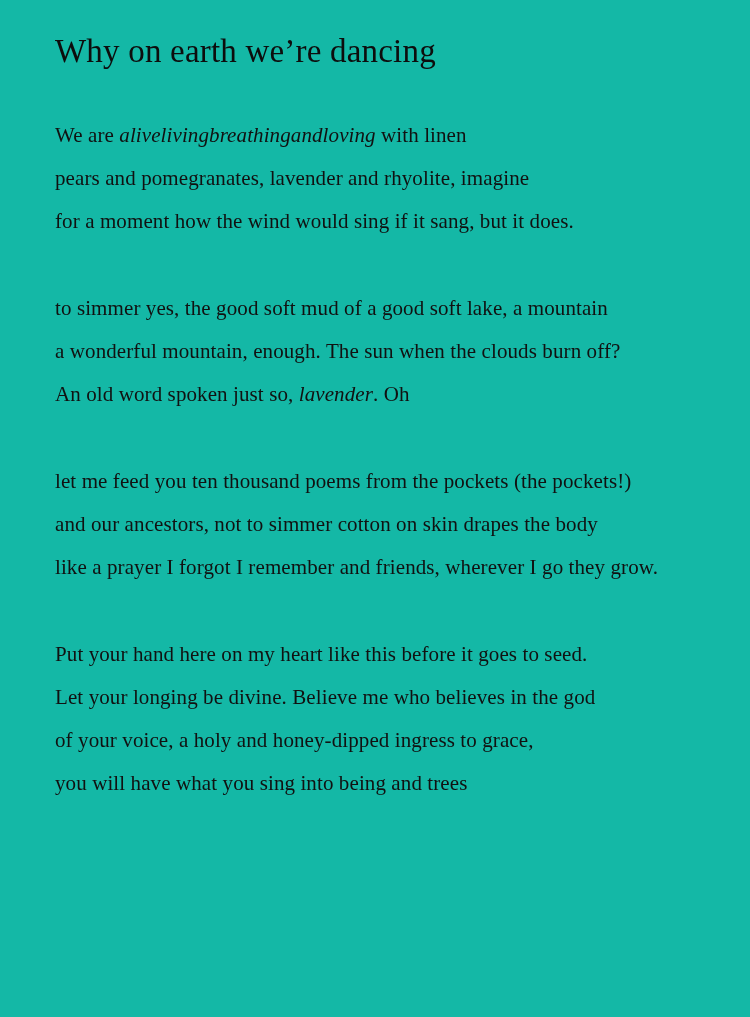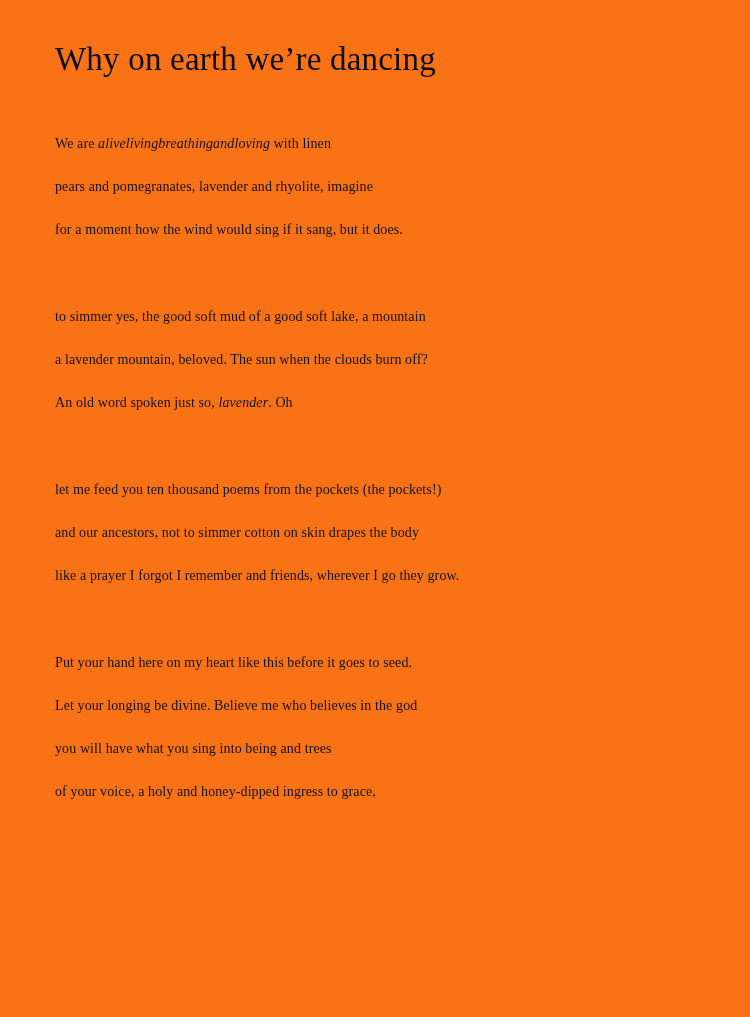--- a/index.html
+++ b/index.html
@@ -4,40 +4,40 @@
 <style>
   html, body {
     margin: 0;
     padding: 0;
     background: #ffffff;
   }
   .page {
     width: 750px;
     height: 1017px;
     box-sizing: border-box;
-    background: #f97316;
-    padding: 40px 55px 0 55px;
+    background: #14b8a6;
+    padding: 32px 55px 0 55px;
     font-family: "Liberation Serif", "DejaVu Serif", serif;
     color: #111111;
     overflow: hidden;
   }
   .poem-title {
     font-size: 33px;
     font-weight: 500;
     letter-spacing: 0.2px;
     margin: 0 0 42px 0;
     line-height: 1.2;
     color: #0d0d0d;
   }
   .poem .stanza {
     margin: 0 0 44px 0;
     padding: 0;
   }
   .poem .line {
-    font-size: 14px;
+    font-size: 21px;
     line-height: 43px;
     white-space: nowrap;
     letter-spacing: 0.1px;
   }
   .poem em {
     font-style: italic;
   }
 </style>
 </head>
 <body>
@@ -45,28 +45,28 @@
 <div class="page">
   <h1 class="poem-title">Why on earth we’re dancing</h1>
   <div class="poem">
       <div class="stanza">
         <div class="line"><span>We are </span><em>alivelivingbreathingandloving</em><span> with linen</span></div>
         <div class="line"><span>pears and pomegranates, lavender and rhyolite, imagine</span></div>
         <div class="line"><span>for a moment how the wind would sing if it sang, but it does.</span></div>
       </div>
       <div class="stanza">
         <div class="line"><span>to simmer yes, the good soft mud of a good soft lake, a mountain</span></div>
-        <div class="line"><span>a lavender mountain, beloved. The sun when the clouds burn off?</span></div>
+        <div class="line"><span>a wonderful mountain, enough. The sun when the clouds burn off?</span></div>
         <div class="line"><span>An old word spoken just so, </span><em>lavender</em><span>. Oh</span></div>
       </div>
       <div class="stanza">
         <div class="line"><span>let me feed you ten thousand poems from the pockets (the pockets!)</span></div>
         <div class="line"><span>and our ancestors, not to simmer cotton on skin drapes the body</span></div>
         <div class="line"><span>like a prayer I forgot I remember and friends, wherever I go they grow.</span></div>
       </div>
       <div class="stanza">
         <div class="line"><span>Put your hand here on my heart like this before it goes to seed.</span></div>
         <div class="line"><span>Let your longing be divine. Believe me who believes in the god</span></div>
+        <div class="line"><span>of your voice, a holy and honey-dipped ingress to grace,</span></div>
         <div class="line"><span>you will have what you sing into being and trees</span></div>
-        <div class="line"><span>of your voice, a holy and honey-dipped ingress to grace,</span></div>
       </div>
     </div>
 </div>
 
 </body></html>

